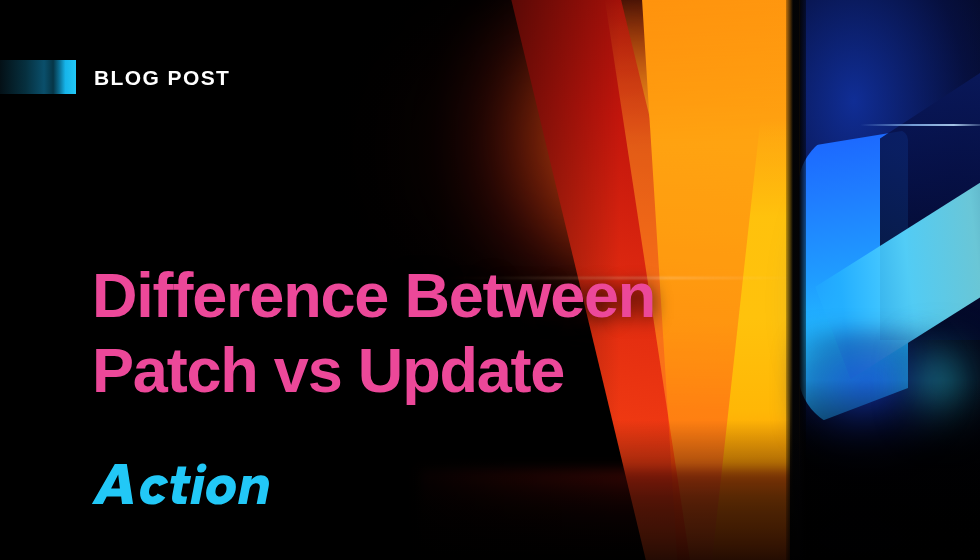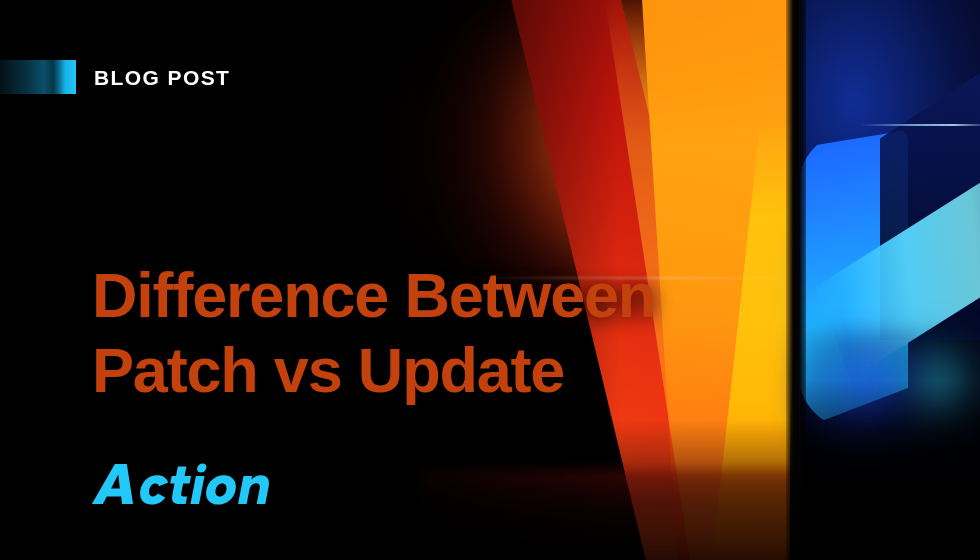--- a/index.html
+++ b/index.html
@@ -333,21 +333,21 @@
     letter-spacing: 1.4px;
     line-height: 1;
     white-space: nowrap;
   }
 
   
   .headline {
     position: absolute;
     left: 92px; top: 216px;
     width: 660px;
-    color: #c2410c;
+    color: #ec4899;
     font-size: 63px;
     font-weight: 700;
     line-height: 1.18;
     letter-spacing: -1.2px;
     white-space: pre-line;
     text-shadow: 0 2px 18px rgba(0,0,0,0.85);
   }
 
   
   .logo {

